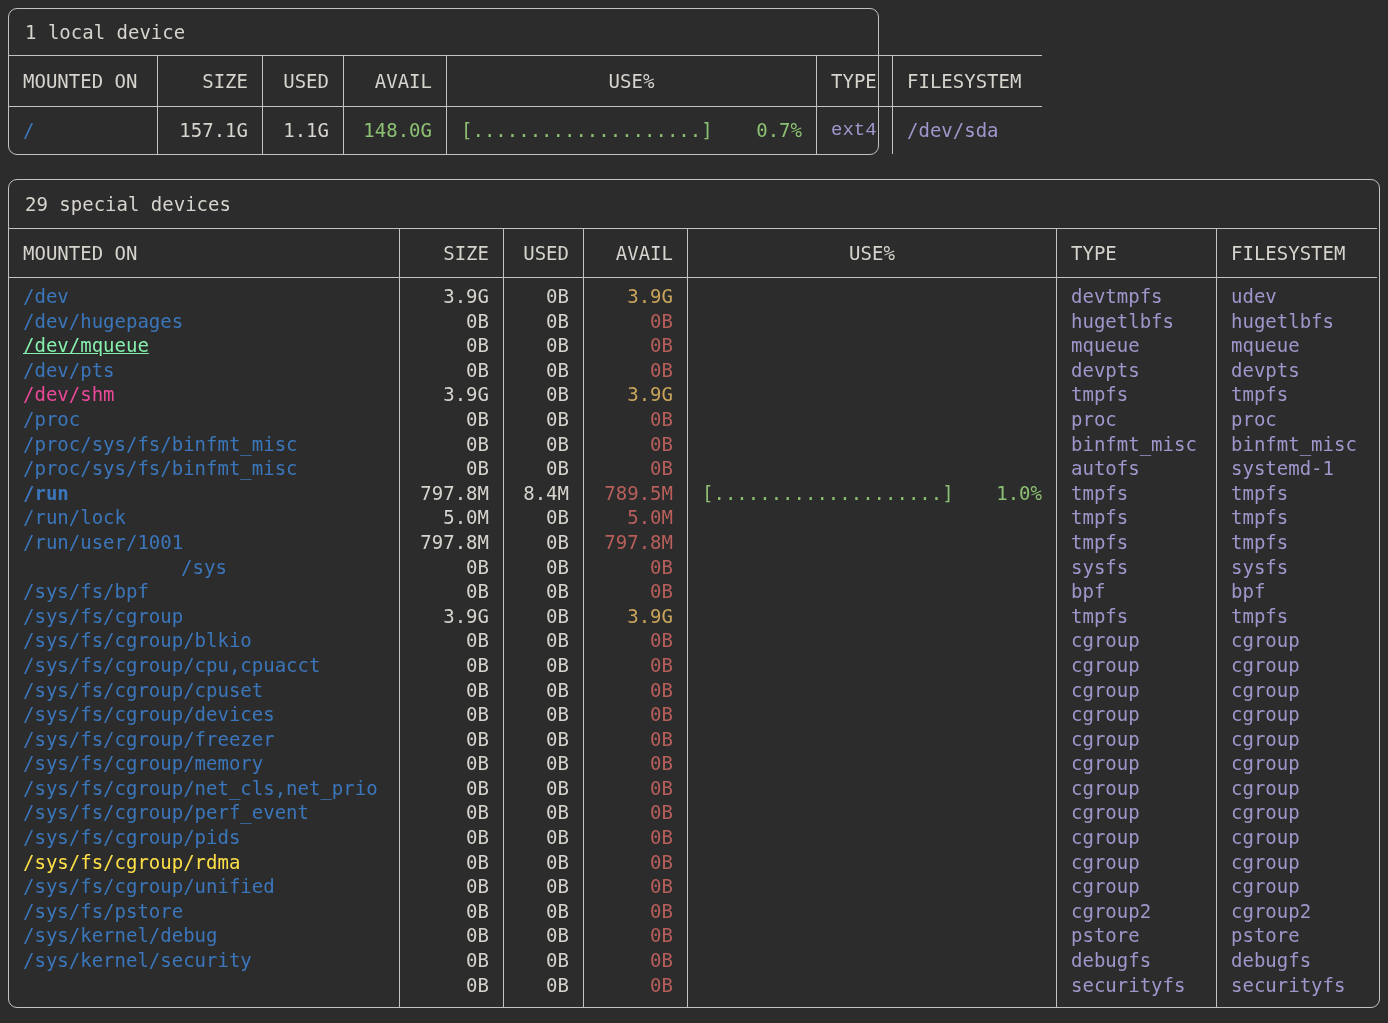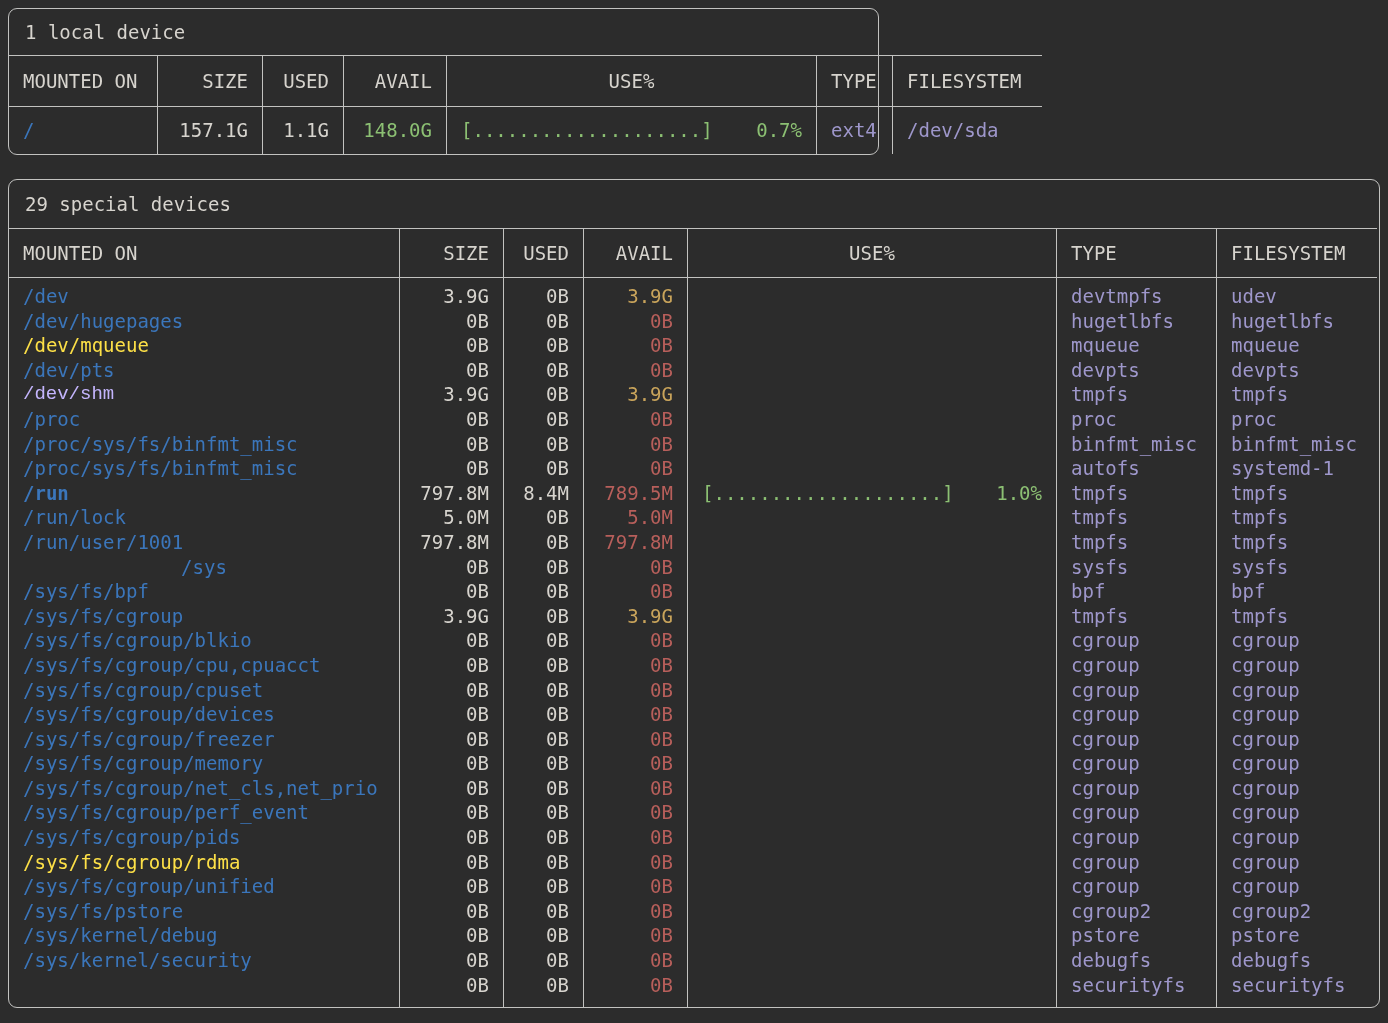--- a/index.html
+++ b/index.html
@@ -83,42 +83,42 @@
     <div class="body sep">
         <div class="line right">1.1G</div>
       </div>
     <div class="body sep">
         <div class="line right" style="color: rgb(140, 192, 115);">148.0G</div>
       </div>
     <div class="body sep">
         <div class="line use-line"><span style="color: rgb(140, 192, 115);">[....................]</span><span style="color: rgb(140, 192, 115);">0.7%</span></div>
       </div>
     <div class="body sep">
-        <div class="line" style="color: rgb(158, 151, 203);">ext4</div>
+        <div class="line" style="color: rgb(158, 151, 203); font-family: Liberation Mono, monospace;">ext4</div>
       </div>
     <div class="body sep">
         <div class="line" style="color: rgb(158, 151, 203);">/dev/sda</div>
       </div>
   </section>
 
   <section class="duf t2">
     <div class="title">29 special devices</div>
     <div class="hdr">MOUNTED ON</div>
     <div class="hdr sep right">SIZE</div>
     <div class="hdr sep right">USED</div>
     <div class="hdr sep right">AVAIL</div>
     <div class="hdr sep center">USE%</div>
     <div class="hdr sep">TYPE</div>
     <div class="hdr sep">FILESYSTEM</div>
     <div class="body">
         <div class="line" style="color: rgb(59, 118, 187);">/dev</div>
         <div class="line" style="color: rgb(59, 118, 187);">/dev/hugepages</div>
-        <div class="line" style="color: #fde047;">/dev/mqueue</div>
+        <div class="line" style="color: #86efac; text-decoration: underline;">/dev/mqueue</div>
         <div class="line" style="color: rgb(59, 118, 187);">/dev/pts</div>
-        <div class="line" style="color: #c4b5fd; font-family: Liberation Mono, monospace;">/dev/shm</div>
+        <div class="line" style="color: #ec4899;">/dev/shm</div>
         <div class="line" style="color: rgb(59, 118, 187);">/proc</div>
         <div class="line" style="color: rgb(59, 118, 187);">/proc/sys/fs/binfmt_misc</div>
         <div class="line" style="color: rgb(59, 118, 187);">/proc/sys/fs/binfmt_misc</div>
         <div class="line" style="color: rgb(59, 118, 187); font-weight: bold;">/run</div>
         <div class="line" style="color: rgb(59, 118, 187);">/run/lock</div>
         <div class="line" style="color: rgb(59, 118, 187);">/run/user/1001</div>
         <div class="line" style="color: rgb(59, 118, 187); text-align: center;">/sys</div>
         <div class="line" style="color: rgb(59, 118, 187);">/sys/fs/bpf</div>
         <div class="line" style="color: rgb(59, 118, 187);">/sys/fs/cgroup</div>
         <div class="line" style="color: rgb(59, 118, 187);">/sys/fs/cgroup/blkio</div>

